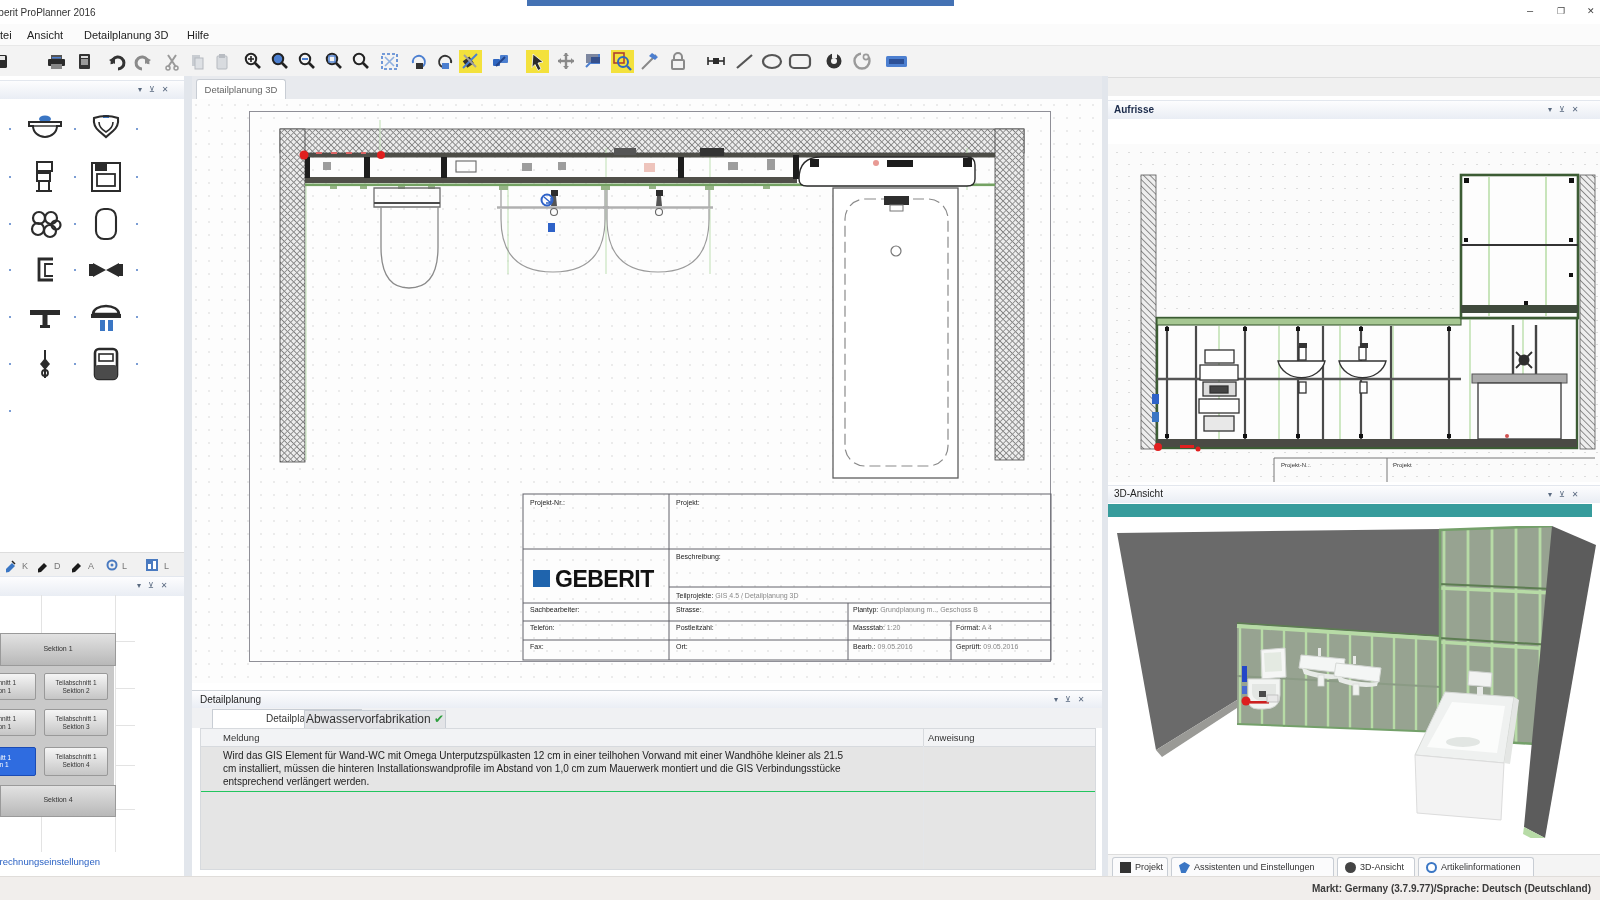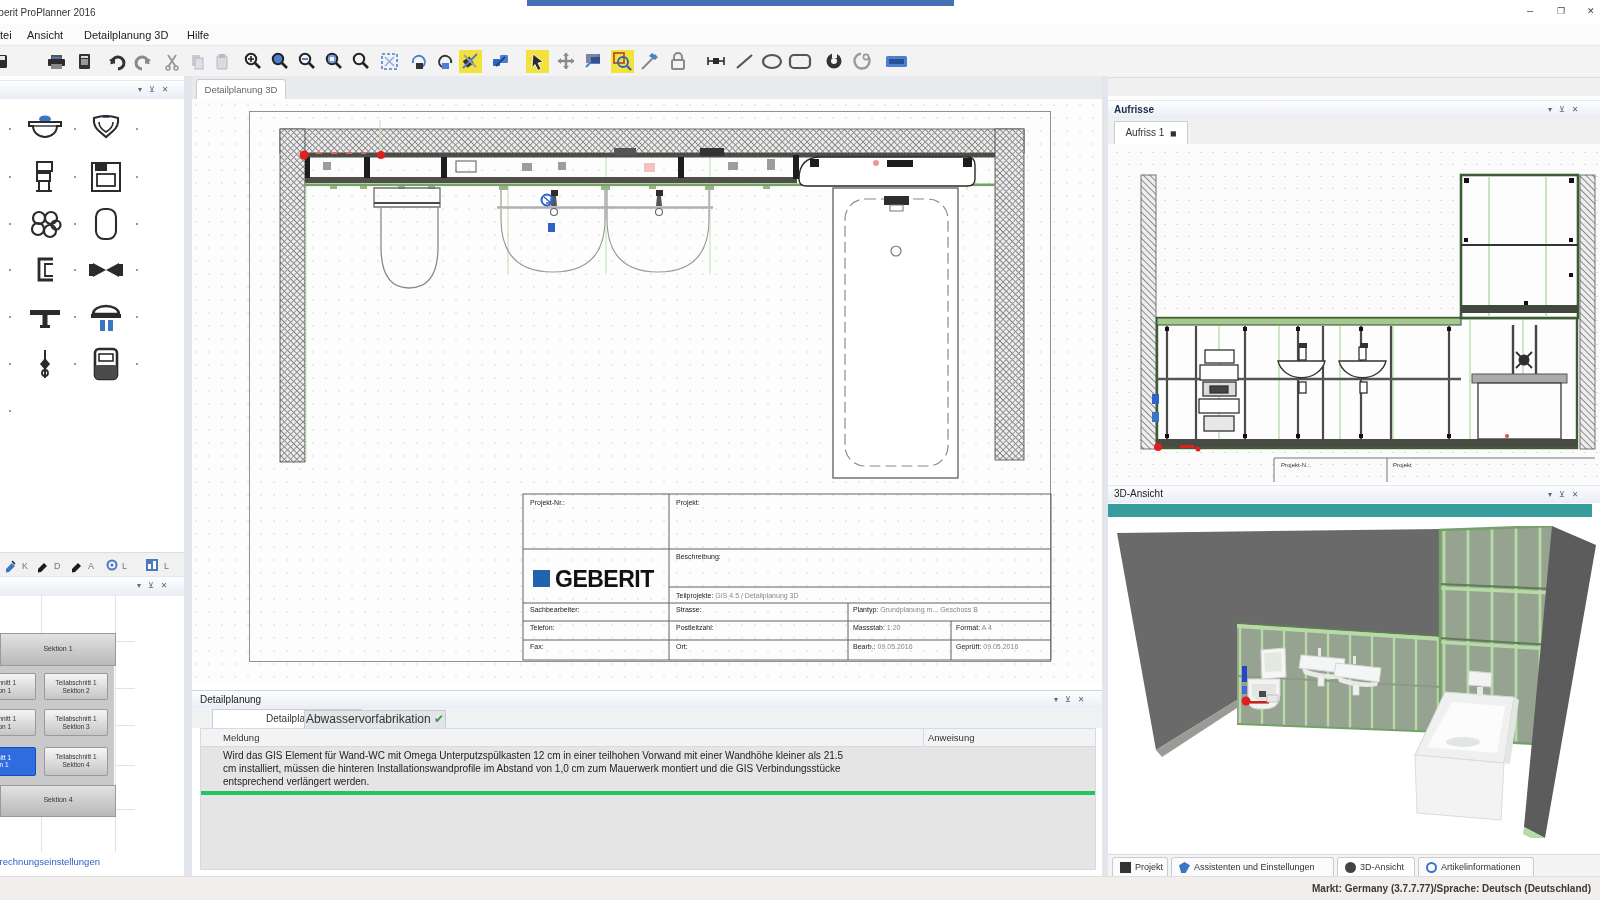--- a/index.html
+++ b/index.html
@@ -500,39 +500,36 @@
     <div class="abs" style="left:112px;top:2px;height:18px;width:140px;background:#e3e4e7;border:1px solid #c8cdd4;font-size:12px;color:#333;text-align:center;line-height:17px;">Abwasservorfabrikation <span style="color:#2e9e3e;">✔</span></div>
   </div>
   <div class="abs" style="left:8px;top:45px;width:894px;height:140px;background:#e5e5e5;border:1px solid #d7dade;">
     <span class="abs" style="left:722px;top:0;width:1px;height:140px;background:#e4e6e9;"></span>
     <div class="abs" style="left:0;top:0;width:894px;height:17px;background:#f2f3f5;border-bottom:1px solid #d7dade;font-size:9.5px;color:#333;">
       <span class="abs" style="left:22px;top:3px;">Meldung</span>
       <span class="abs" style="left:727px;top:3px;text-align:right;">Anweisung</span>
       <span class="abs" style="left:722px;top:0;width:1px;height:17px;background:#d7dade;"></span>
     </div>
     <div class="abs" style="left:0;top:17px;width:894px;font-size:9.5px;color:#222;">
-      <div style="padding:3px 250px 3px 22px;border-bottom:4px solid #22c55e;position:relative;line-height:13px;font-size:10px;">
+      <div style="padding:3px 250px 3px 22px;border-bottom:1px solid #22c55e;position:relative;line-height:13px;font-size:10px;">
         Wird das GIS Element für Wand-WC mit Omega Unterputzspülkasten 12 cm in einer teilhohen Vorwand mit einer Wandhöhe kleiner als 21.5 cm
         installiert, müssen die hinteren Installationswandprofile im Abstand von 1,0 cm zum Mauerwerk montiert und die GIS Verbindungsstücke
         entsprechend verlängert werden.
         <span class="abs" style="left:722px;top:0;width:1px;height:100%;background:#e4e6e9;"></span>
       </div>
     </div>
   </div>
 </div>
 
 <div class="abs" style="left:1102px;top:76px;width:6px;height:800px;background:#e2e6ec;"></div>
 
 <div class="abs" style="left:1108px;top:76px;width:492px;height:402px;background:#ffffff;margin-top:20px;">
   <div class="phead abs" style="left:0;top:4px;width:492px;height:18px;">
     <span class="abs" style="left:6px;top:3px;font-size:10px;font-weight:bold;color:#1a2a4a;">Aufrisse</span>
     <span class="pbtns" style="left:440px;">▾⊻✕</span>
-  </div>
-  <div class="abs" style="left:0;top:22px;width:492px;height:26px;background:#f0f0f0;border-bottom:1px solid #d0d4da;">
-    <div class="abs" style="left:6px;top:3px;width:72px;height:23px;background:#fff;border:1px solid #c8cdd4;border-bottom:none;font-size:10px;color:#333;text-align:center;line-height:22px;">Aufriss 1&nbsp; <span style="font-size:8px;">◼</span></div>
   </div>
   <div class="abs" id="elev-holder" style="left:0;top:48px;width:492px;height:354px;background:#ffffff;">
   <svg width="492" height="354" viewBox="1108 124 492 354">
     <defs>
       <pattern id="pd2" width="12" height="12" patternUnits="userSpaceOnUse">
         <rect width="12" height="12" fill="#fbfbfb"></rect>
         <rect x="0" y="0" width="2" height="1" fill="#dcdcdc"></rect>
       </pattern>
       <pattern id="hatch2" width="4.6" height="4.6" patternUnits="userSpaceOnUse" patternTransform="rotate(45)">
         <rect width="4.6" height="4.6" fill="#ededed"></rect>
@@ -734,14 +731,14 @@
     <div class="abs d3t" style="left:229px;width:78px;background:#ffffff;"><span class="ti" style="background:#444;border-radius:50%;"></span>3D-Ansicht</div>
     <div class="abs d3t" style="left:310px;width:116px;"><span class="ti" style="background:#fff;border:2px solid #3a76c4;border-radius:50%;width:7px;height:7px;"></span>Artikelinformationen</div>
     <style>
       .d3t{top:2px;height:19px;background:#fbfbfc;border:1px solid #c8cdd4;border-bottom:none;border-radius:3px 3px 0 0;line-height:18px;padding-left:22px;box-sizing:border-box;white-space:nowrap;}
       .ti{position:absolute;left:7px;top:4px;width:11px;height:11px;display:inline-block;}
     </style>
   </div>
 </div>
 
 <div class="abs" style="left:0;top:876px;width:1600px;height:24px;background:#f1eeec;border-top:1px solid #e0ddda;">
-  <span class="abs" style="left:1312px;top:6px;font-size:10px;font-weight:600;color:#3a3a3a;">Markt: Germany (3.7.7.77)/Sprache: Deutsch (Deutschland)</span>
+  <span class="abs" style="left:1312px;top:6px;font-size:10px;font-weight:600;color:#3a3a3a;">Markt: Germany (3.7.9.77)/Sprache: Deutsch (Deutschland)</span>
 </div>
 
 </body></html>

